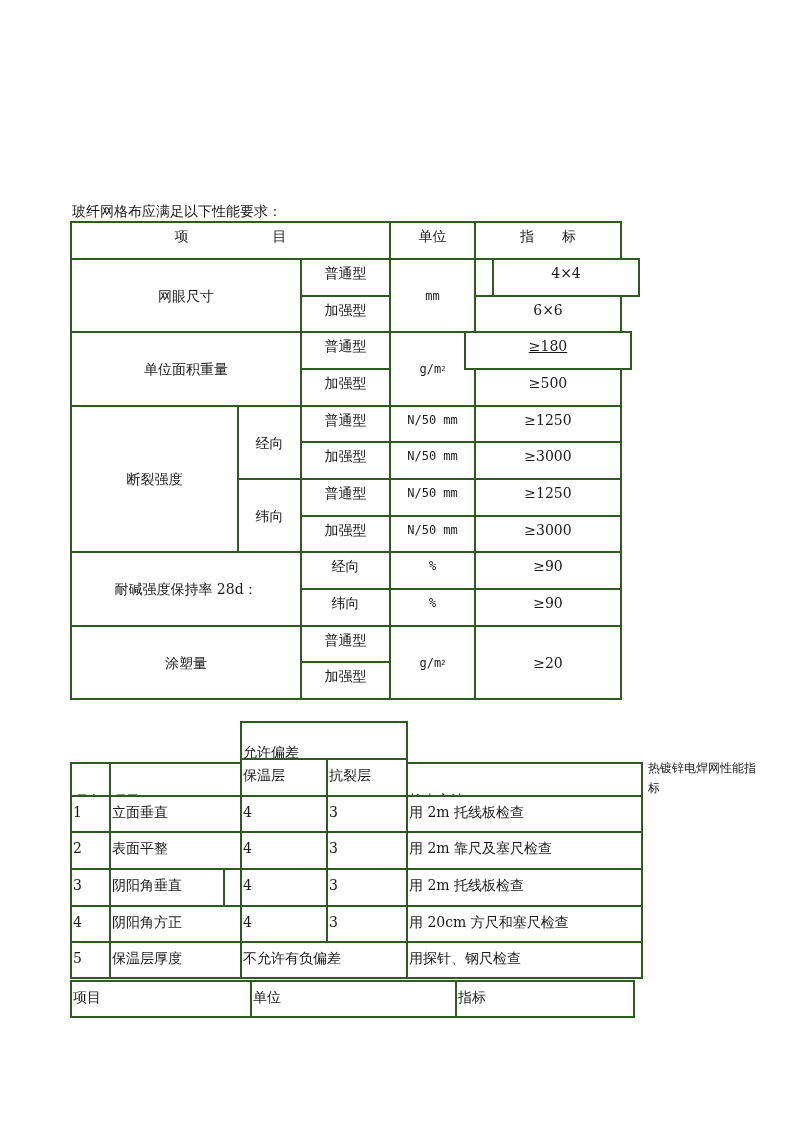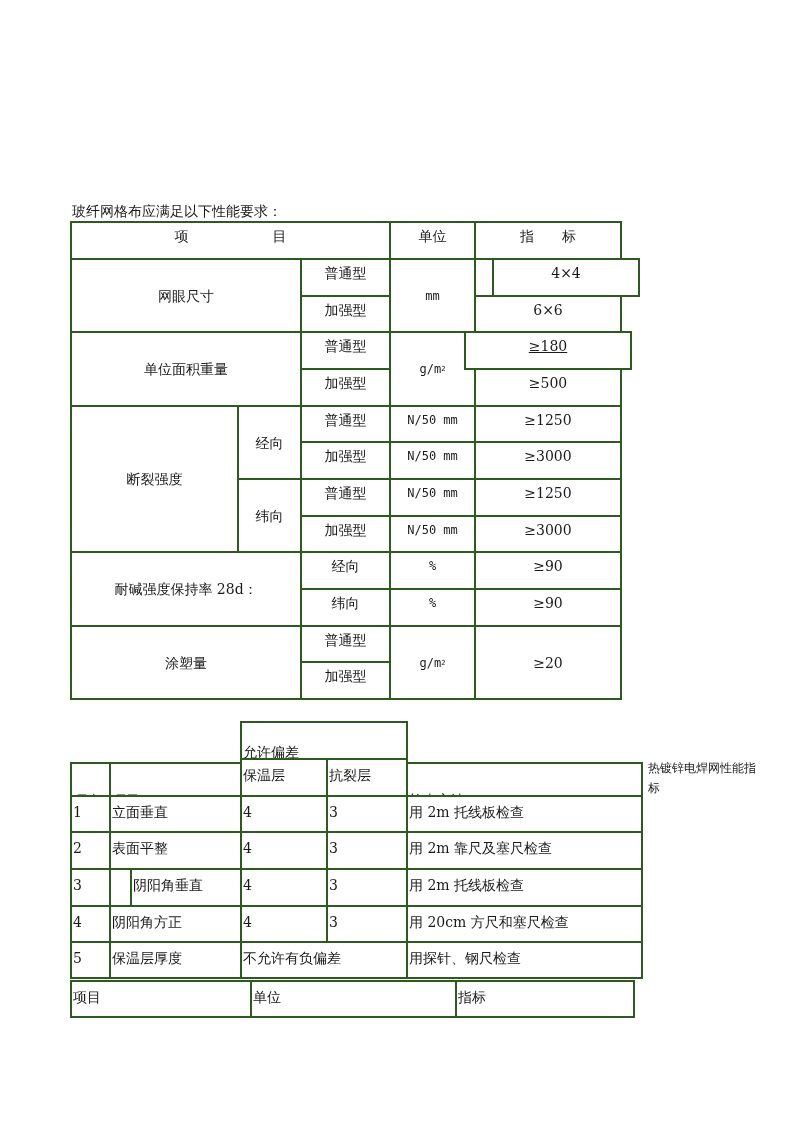--- a/index.html
+++ b/index.html
@@ -97,21 +97,21 @@
   <div class="cell l" style="left:326px;top:795px;width:82px;height:38px;">3</div>
   <div class="cell l" style="left:406px;top:795px;width:237px;height:38px;">用 2m 托线板检查</div>
 
   <div class="cell l" style="left:70px;top:831px;width:41px;height:39px;">2</div>
   <div class="cell l" style="left:109px;top:831px;width:133px;height:39px;">表面平整</div>
   <div class="cell l" style="left:240px;top:831px;width:88px;height:39px;">4</div>
   <div class="cell l" style="left:326px;top:831px;width:82px;height:39px;">3</div>
   <div class="cell l" style="left:406px;top:831px;width:237px;height:39px;">用 2m 靠尺及塞尺检查</div>
 
   <div class="cell l" style="left:70px;top:868px;width:41px;height:39px;">3</div>
-  <div class="cell l" style="left:109px;top:868px;width:116px;height:39px;margin-left:21px;">阴阳角垂直</div>
+  <div class="cell l" style="left:109px;top:868px;width:116px;height:39px;">阴阳角垂直</div>
   <div class="cell l" style="left:240px;top:868px;width:88px;height:39px;">4</div>
   <div class="cell l" style="left:326px;top:868px;width:82px;height:39px;">3</div>
   <div class="cell l" style="left:406px;top:868px;width:237px;height:39px;">用 2m 托线板检查</div>
 
   <div class="cell l" style="left:70px;top:905px;width:41px;height:38px;">4</div>
   <div class="cell l" style="left:109px;top:905px;width:133px;height:38px;">阴阳角方正</div>
   <div class="cell l" style="left:240px;top:905px;width:88px;height:38px;">4</div>
   <div class="cell l" style="left:326px;top:905px;width:82px;height:38px;">3</div>
   <div class="cell l" style="left:406px;top:905px;width:237px;height:38px;">用 20cm 方尺和塞尺检查</div>
 

